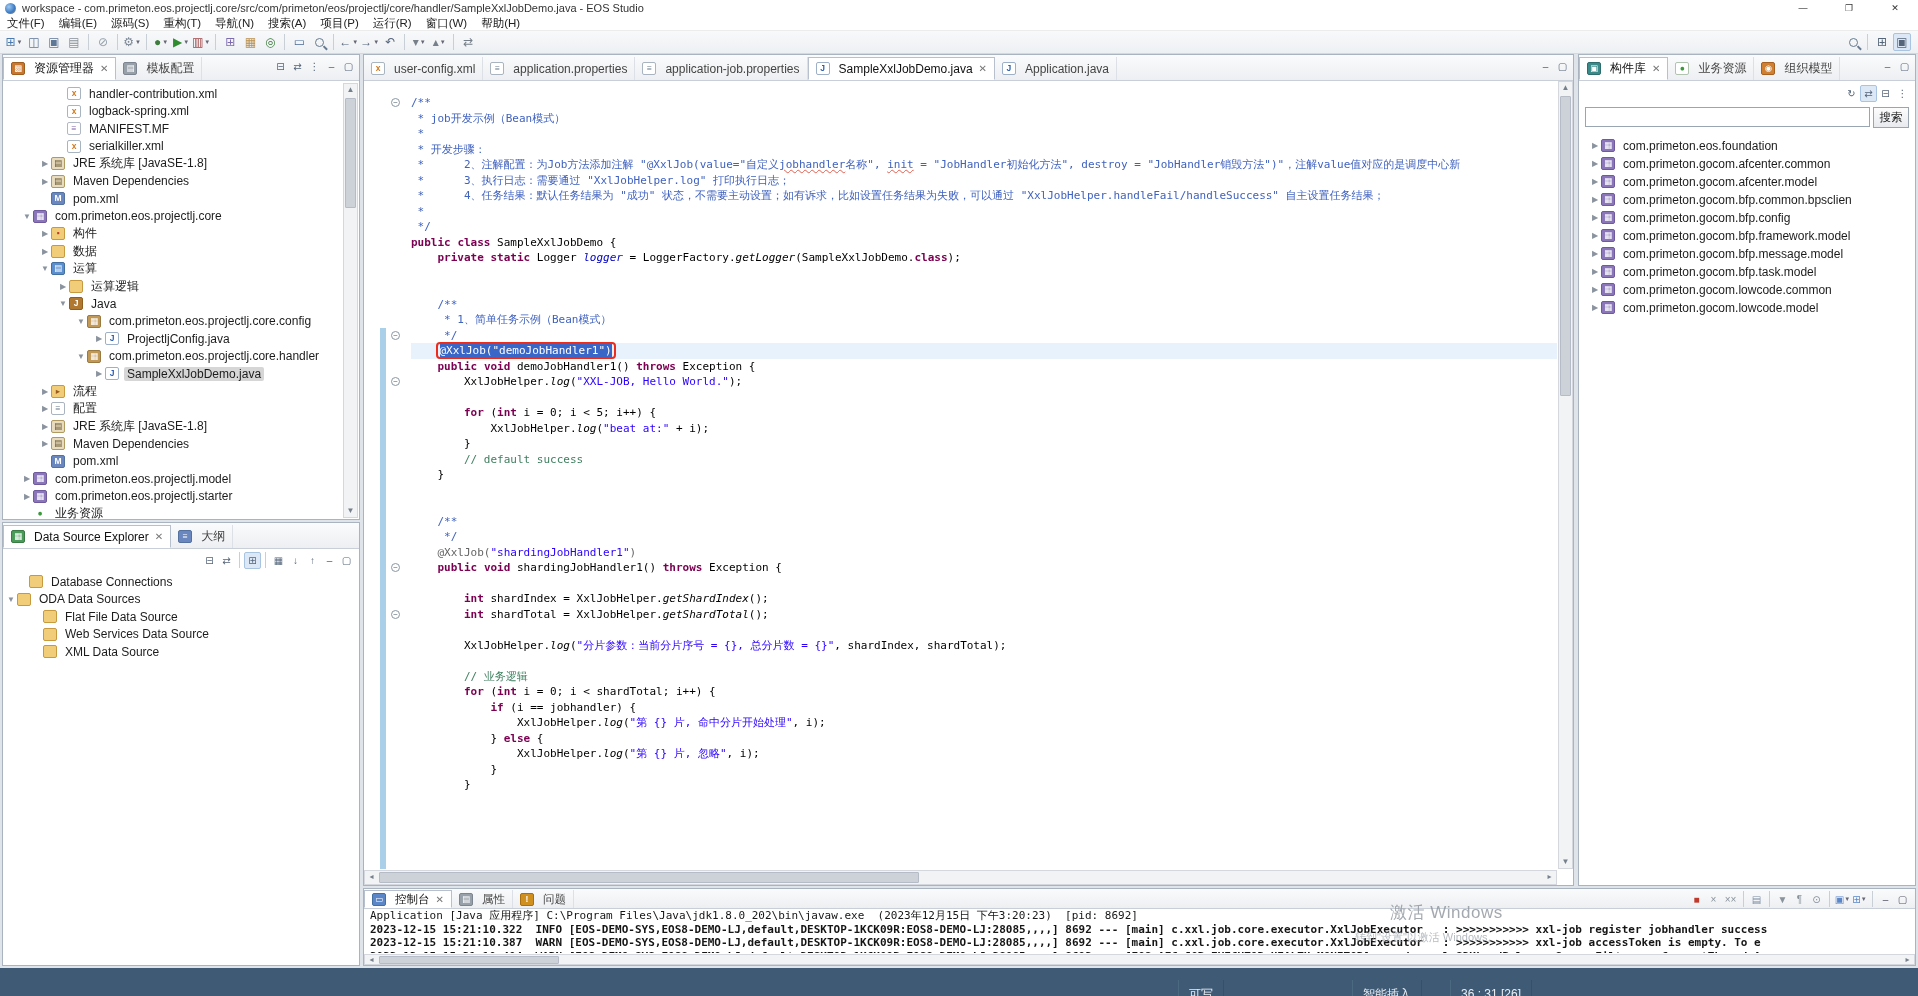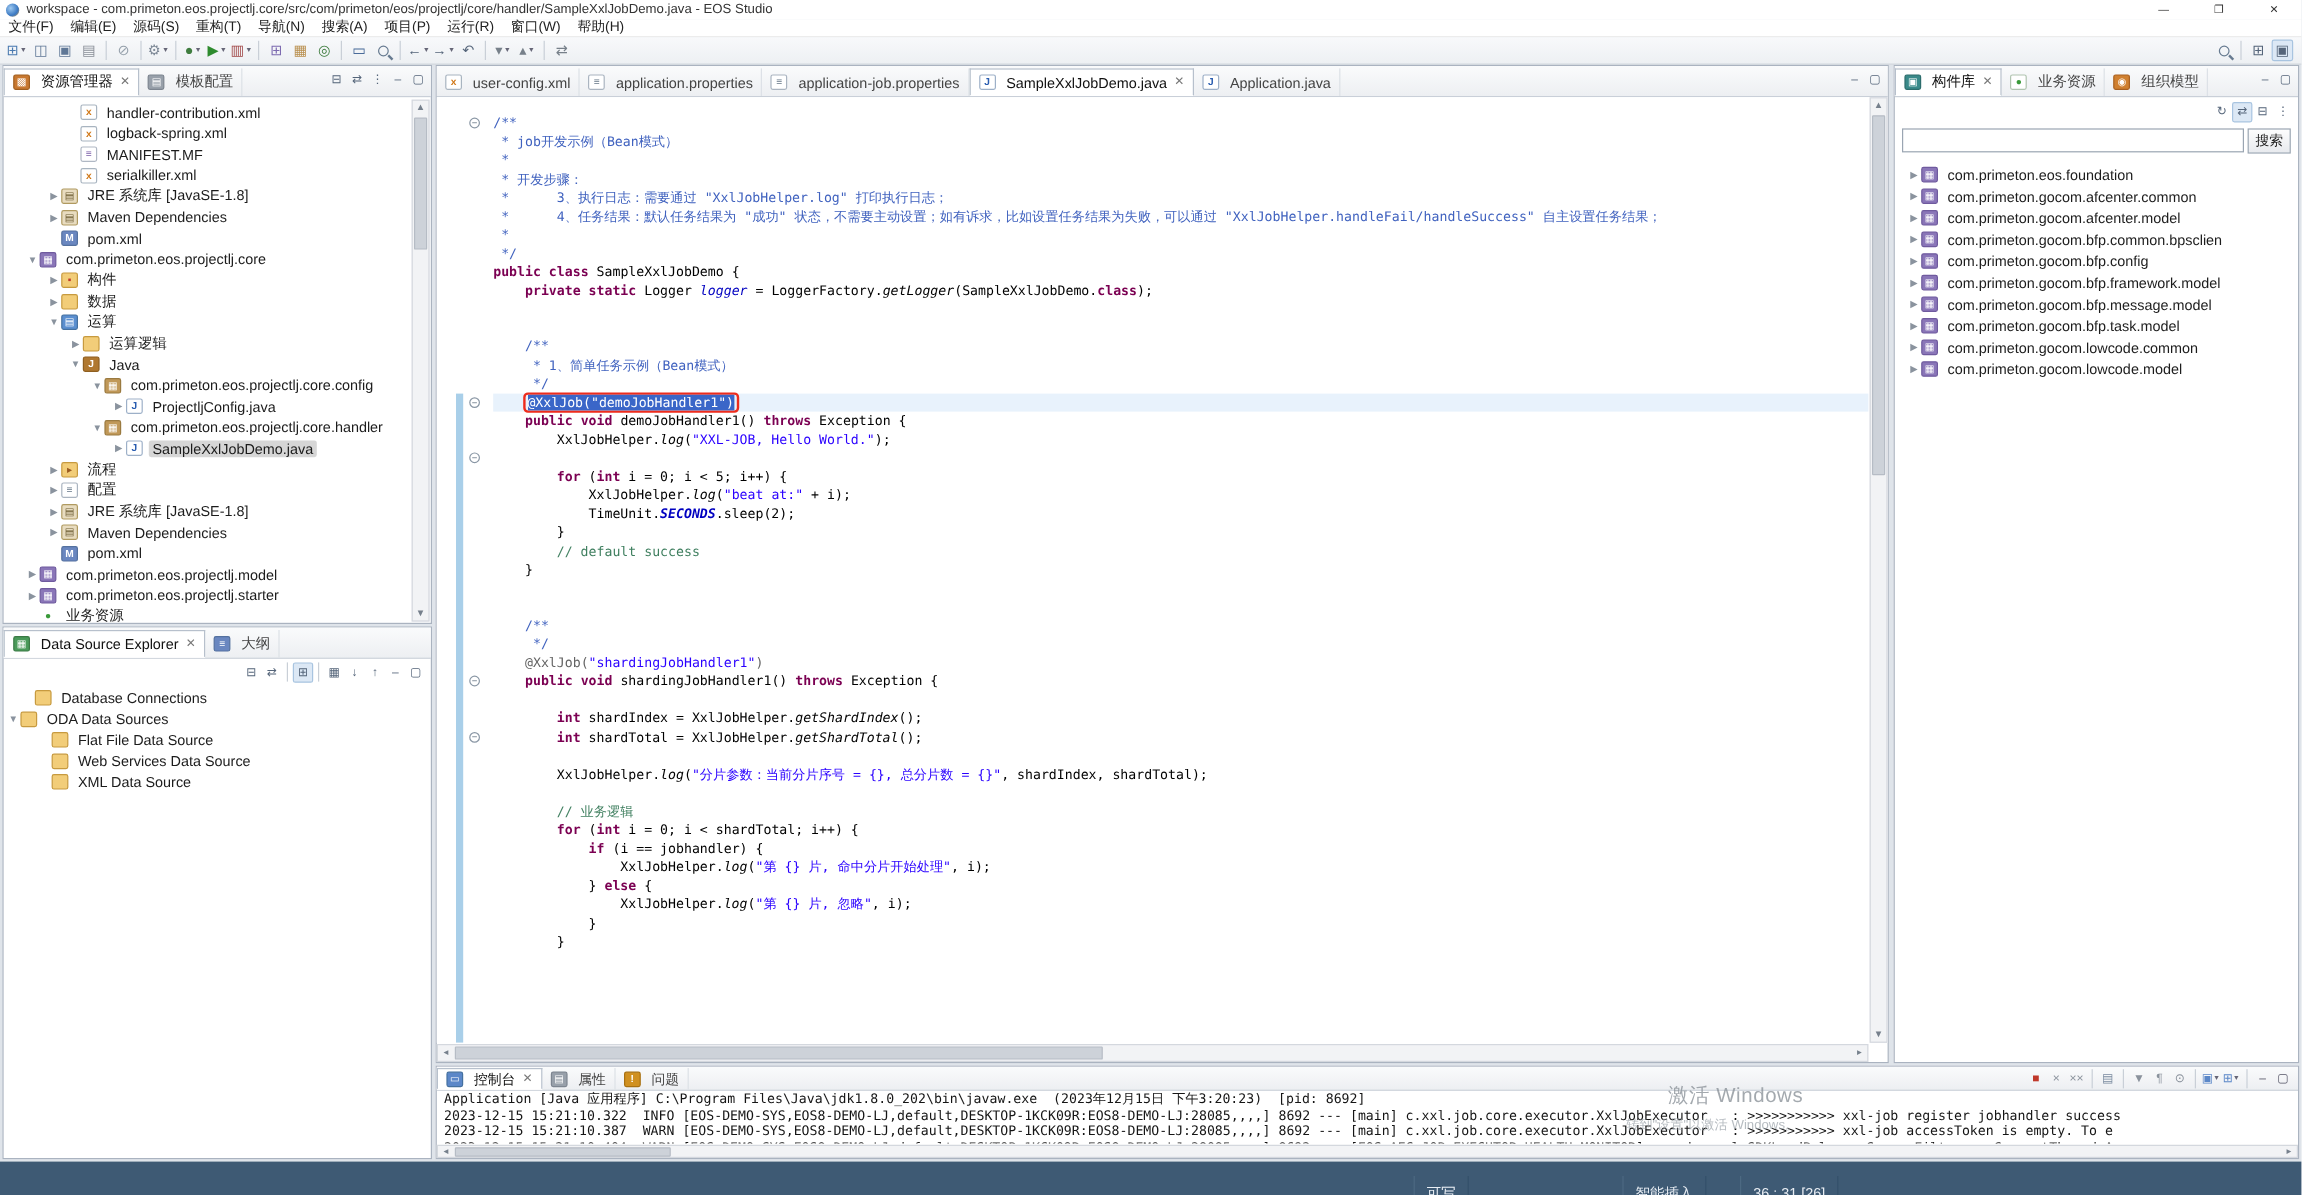--- a/index.html
+++ b/index.html
@@ -59,21 +59,21 @@
   .fold{position:absolute;left:27px;width:9px;height:9px;border:1px solid #8a97a5;border-radius:50%;background:#fff;color:#5a6a7a;font-size:8px;line-height:7px;text-align:center}
   #diffbar{position:absolute;left:16px;width:6px;background:#a9cfe9}
   
   .sbv,.sbh{position:absolute;background:#f2f3f5;border:1px solid #d4d8de}
   .thumb{position:absolute;background:#cdd2d9;border:1px solid #b6bcc5;border-radius:1px}
   .sbarr{position:absolute;color:#76808c;font-size:8px;text-align:center;width:13px;height:12px;line-height:12px}
   
   #console{left:363px;top:888px;width:1553px;height:78px}
   #conbody{position:absolute;left:0;top:20px;right:0;bottom:12px;overflow:hidden;padding-left:6px}
   .conline{font-family:"DejaVu Sans Mono","Liberation Mono",monospace;font-size:11px;line-height:13.5px;white-space:pre;color:#151515}
-  .conline.b{font-weight:normal}
+  .conline.b{font-weight:bold}
   #contabs{height:20px}
   #contabs .vtab{height:18px;font-size:11.5px}
   
   #rightpanel{left:1578px;top:54px;width:338px;height:832px}
   #art-toolbar{position:absolute;top:27px;right:4px;height:22px;display:flex;align-items:center}
   #art-search{position:absolute;left:6px;top:52px;right:6px;height:22px;display:flex;gap:3px}
   #art-input{flex:1;border:1px solid #9aa5b2;background:#fff;height:20px;font-size:12px;padding:0 4px;font-family:"Liberation Sans","DejaVu Sans",sans-serif}
   #art-btn{width:36px;height:21px;background:linear-gradient(#fdfdfd,#e8eaee);border:1px solid #9aa5b2;font-size:11.5px;display:flex;align-items:center;justify-content:center;color:#222}
   
   #statusbar{left:0;top:968px;width:1918px;height:28px;background:#3e5a74;color:#e9eef4;font-size:12px}
@@ -474,38 +474,38 @@
         <div class="fold" style="top: 296px;">−</div>
         <div class="fold" style="top: 482px;">−</div>
         <div class="fold" style="top: 528.5px;">−</div>
       </div>
     <div id="diffbar" style="top: 246.5px; bottom: 0px;"></div>
     <div id="codewrap">
         <div class="cl"><span class="s-jdoc">/**</span></div>
         <div class="cl"><span class="s-jdoc"> * job开发示例（Bean模式）</span></div>
         <div class="cl"><span class="s-jdoc"> *</span></div>
         <div class="cl"><span class="s-jdoc"> * 开发步骤：</span></div>
+        <div class="cl"><span class="s-jdoc"> *      2、注解配置：为Job方法添加注解 "@XxlJob(value="自定义</span><span class="s-jdocm">jobhandler</span><span class="s-jdoc">名称", </span><span class="s-jdocm">init</span><span class="s-jdoc"> = "JobHandler初始化方法", destroy = "JobHandler销毁方法")"，注解value值对应的是调度中心新</span></div>
         <div class="cl"><span class="s-jdoc"> *      3、执行日志：需要通过 "XxlJobHelper.log" 打印执行日志；</span></div>
         <div class="cl"><span class="s-jdoc"> *      4、任务结果：默认任务结果为 "成功" 状态，不需要主动设置；如有诉求，比如设置任务结果为失败，可以通过 "XxlJobHelper.handleFail/handleSuccess" 自主设置任务结果；</span></div>
         <div class="cl"><span class="s-jdoc"> *</span></div>
         <div class="cl"><span class="s-jdoc"> */</span></div>
         <div class="cl"><span class="s-kw">public</span><span class="s-p"> </span><span class="s-kw">class</span><span class="s-p"> SampleXxlJobDemo {</span></div>
         <div class="cl"><span class="s-p">    </span><span class="s-kw">private</span><span class="s-p"> </span><span class="s-kw">static</span><span class="s-p"> Logger </span><span class="s-sf">logger</span><span class="s-p"> = LoggerFactory.</span><span class="s-sm">getLogger</span><span class="s-p">(SampleXxlJobDemo.</span><span class="s-kw">class</span><span class="s-p">);</span></div>
         <div class="cl"></div>
         <div class="cl"></div>
         <div class="cl"><span class="s-jdoc">    /**</span></div>
         <div class="cl"><span class="s-jdoc">     * 1、简单任务示例（Bean模式）</span></div>
         <div class="cl"><span class="s-jdoc">     */</span></div>
         <div class="cl cur"><span class="s-p">    </span><span class="redbox"><span class="s-sel">@XxlJob("demoJobHandler1")</span></span></div>
         <div class="cl"><span class="s-p">    </span><span class="s-kw">public</span><span class="s-p"> </span><span class="s-kw">void</span><span class="s-p"> demoJobHandler1() </span><span class="s-kw">throws</span><span class="s-p"> Exception {</span></div>
         <div class="cl"><span class="s-p">        XxlJobHelper.</span><span class="s-sm">log</span><span class="s-p">(</span><span class="s-str">"XXL-JOB, Hello World."</span><span class="s-p">);</span></div>
         <div class="cl"></div>
         <div class="cl"><span class="s-p">        </span><span class="s-kw">for</span><span class="s-p"> (</span><span class="s-kw">int</span><span class="s-p"> i = 0; i &lt; 5; i++) {</span></div>
         <div class="cl"><span class="s-p">            XxlJobHelper.</span><span class="s-sm">log</span><span class="s-p">(</span><span class="s-str">"beat at:"</span><span class="s-p"> + i);</span></div>
-        <div class="cl"><span class="s-p">            TimeUnit.</span><span class="s-bsf">SECONDS</span><span class="s-p">.sleep(2);</span></div>
         <div class="cl"><span class="s-p">        }</span></div>
         <div class="cl"><span class="s-cmt">        // default success</span></div>
         <div class="cl"><span class="s-p">    }</span></div>
         <div class="cl"></div>
         <div class="cl"></div>
         <div class="cl"><span class="s-jdoc">    /**</span></div>
         <div class="cl"><span class="s-jdoc">     */</span></div>
         <div class="cl"><span class="s-p">    </span><span class="s-ann">@XxlJob(</span><span class="s-str">"shardingJobHandler1"</span><span class="s-ann">)</span></div>
         <div class="cl"><span class="s-p">    </span><span class="s-kw">public</span><span class="s-p"> </span><span class="s-kw">void</span><span class="s-p"> shardingJobHandler1() </span><span class="s-kw">throws</span><span class="s-p"> Exception {</span></div>
         <div class="cl"></div>

